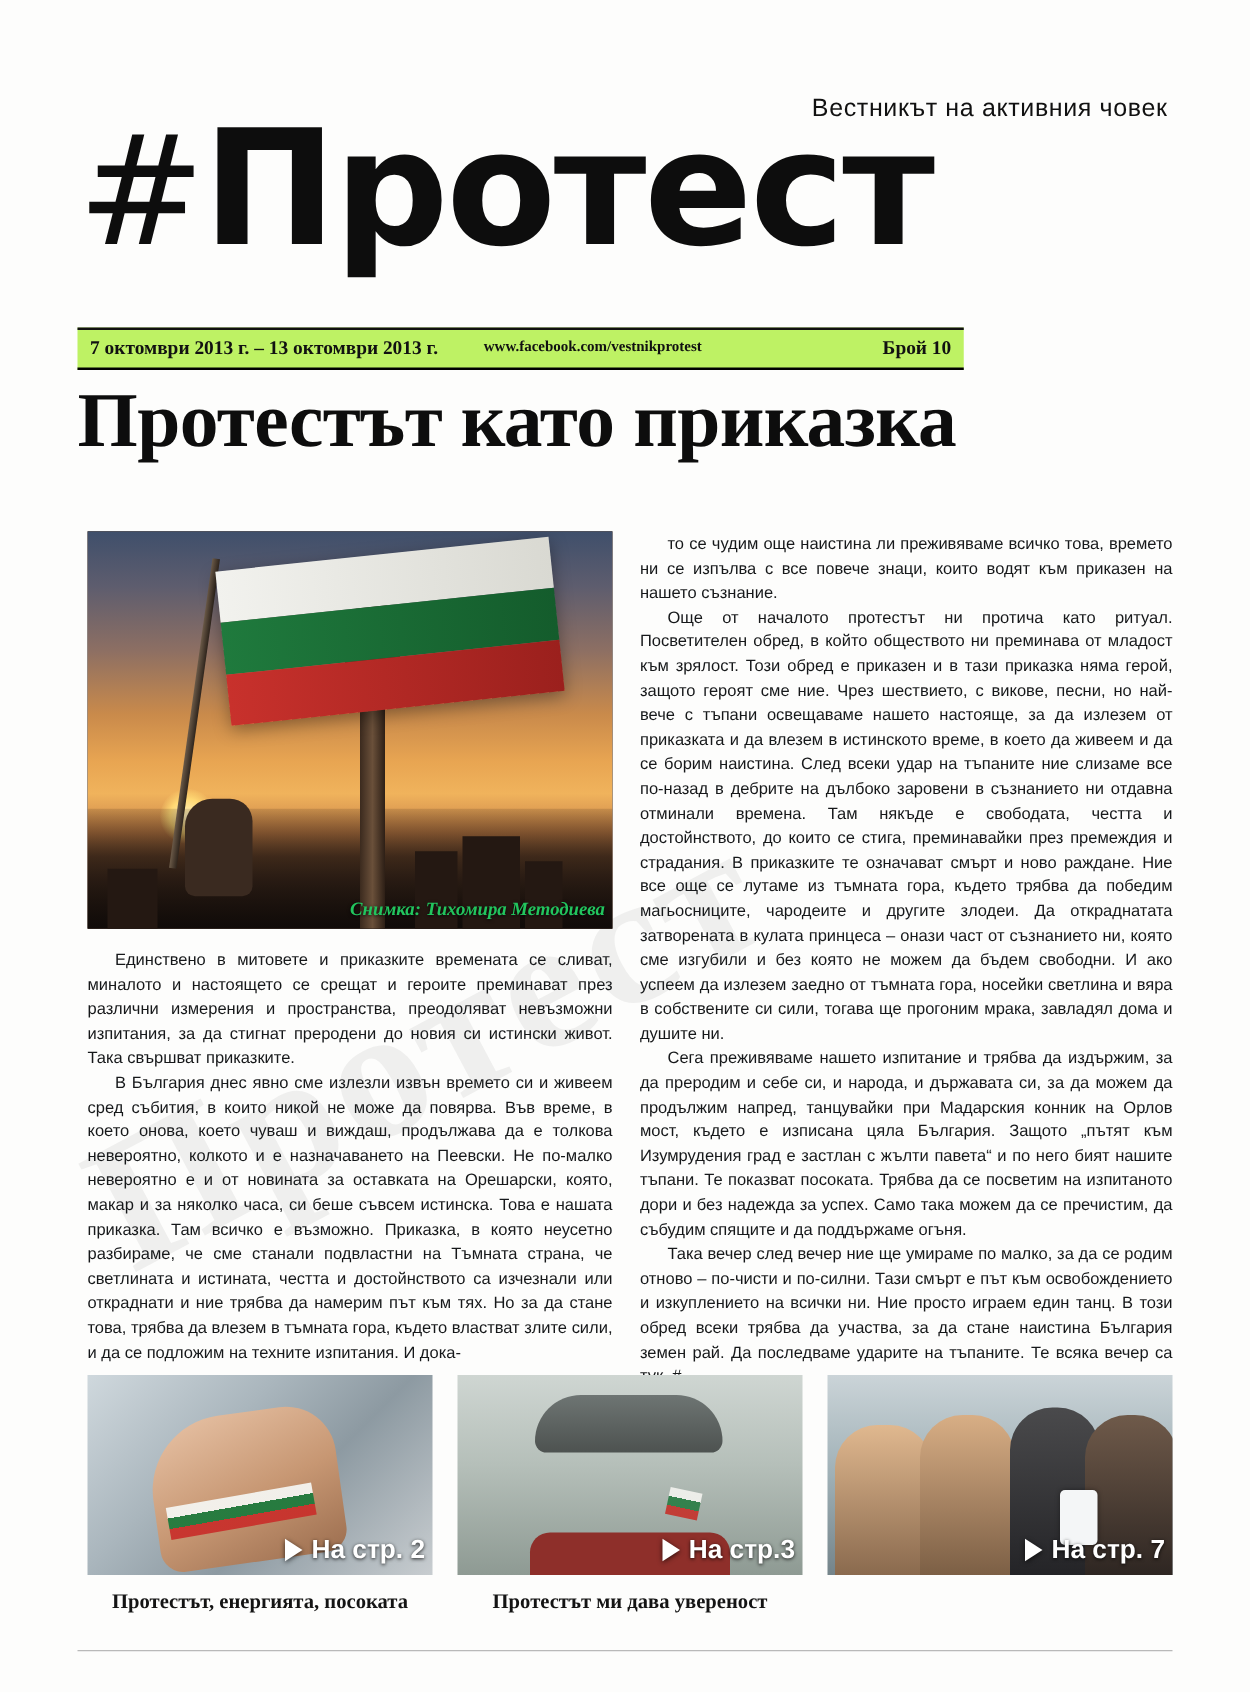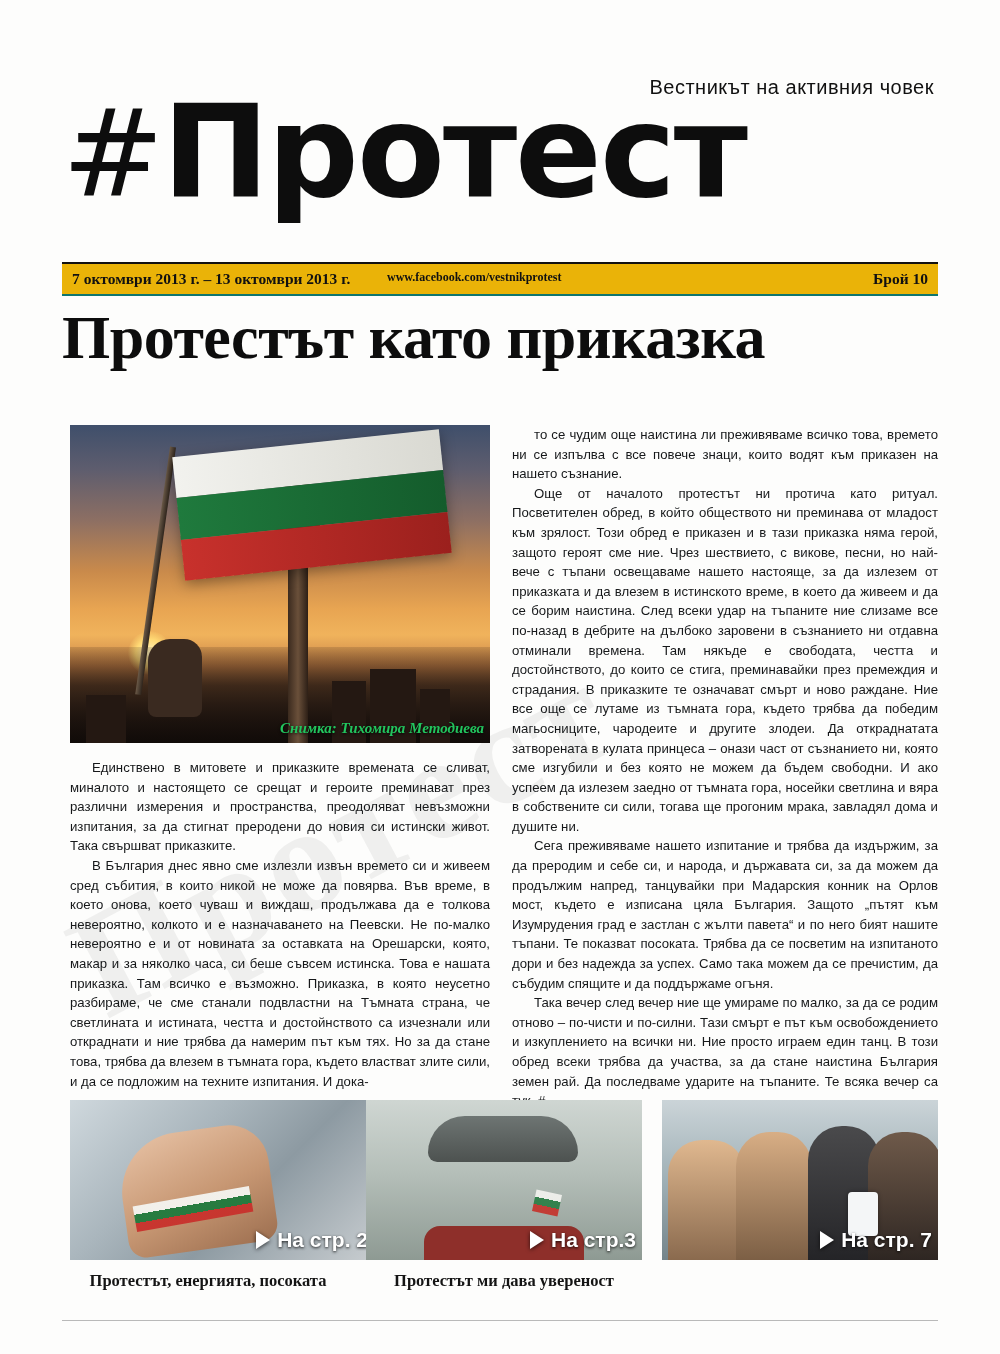--- a/index.html
+++ b/index.html
@@ -55,25 +55,25 @@
   }
   .logo .hash {
     font-weight: normal;
     font-size: 122px;
   }
   
   .infobar {
     position: absolute;
     left: 62px;
     top: 262px;
-    width: 876px;
+    width: 709px;
     height: 30px;
-    background: #eab308;
+    background: #bef264;
     border-top: 2px solid #111;
-    border-bottom: 2px solid #0f766e;
+    border-bottom: 2px solid #000000;
   }
   .infobar .date {
     position: absolute;
     left: 10px;
     top: 6px;
     font-size: 15.5px;
     font-weight: bold;
     white-space: nowrap;
   }
   .infobar .fb {
@@ -261,21 +261,20 @@
   .t3 { left: 592px; }
   .teaser-photo {
     position: relative;
     width: 276px;
     height: 160px;
     overflow: hidden;
   }
   .tp1 {
     background:
       linear-gradient(135deg,#cfd8dd 0%,#aab6bd 35%,#8d9aa2 60%,#c8cdd0 100%);
-    padding-left: 28px;
   }
   .tp1 .hands {
     position: absolute;
     left: 52px; top: 30px;
     width: 150px; height: 120px;
     background: linear-gradient(160deg,#e8c3a6,#c79773 55%,#9d6f50);
     border-radius: 60px 40px 18px 18px;
     transform: rotate(-8deg);
   }
   .tp1 .band {

